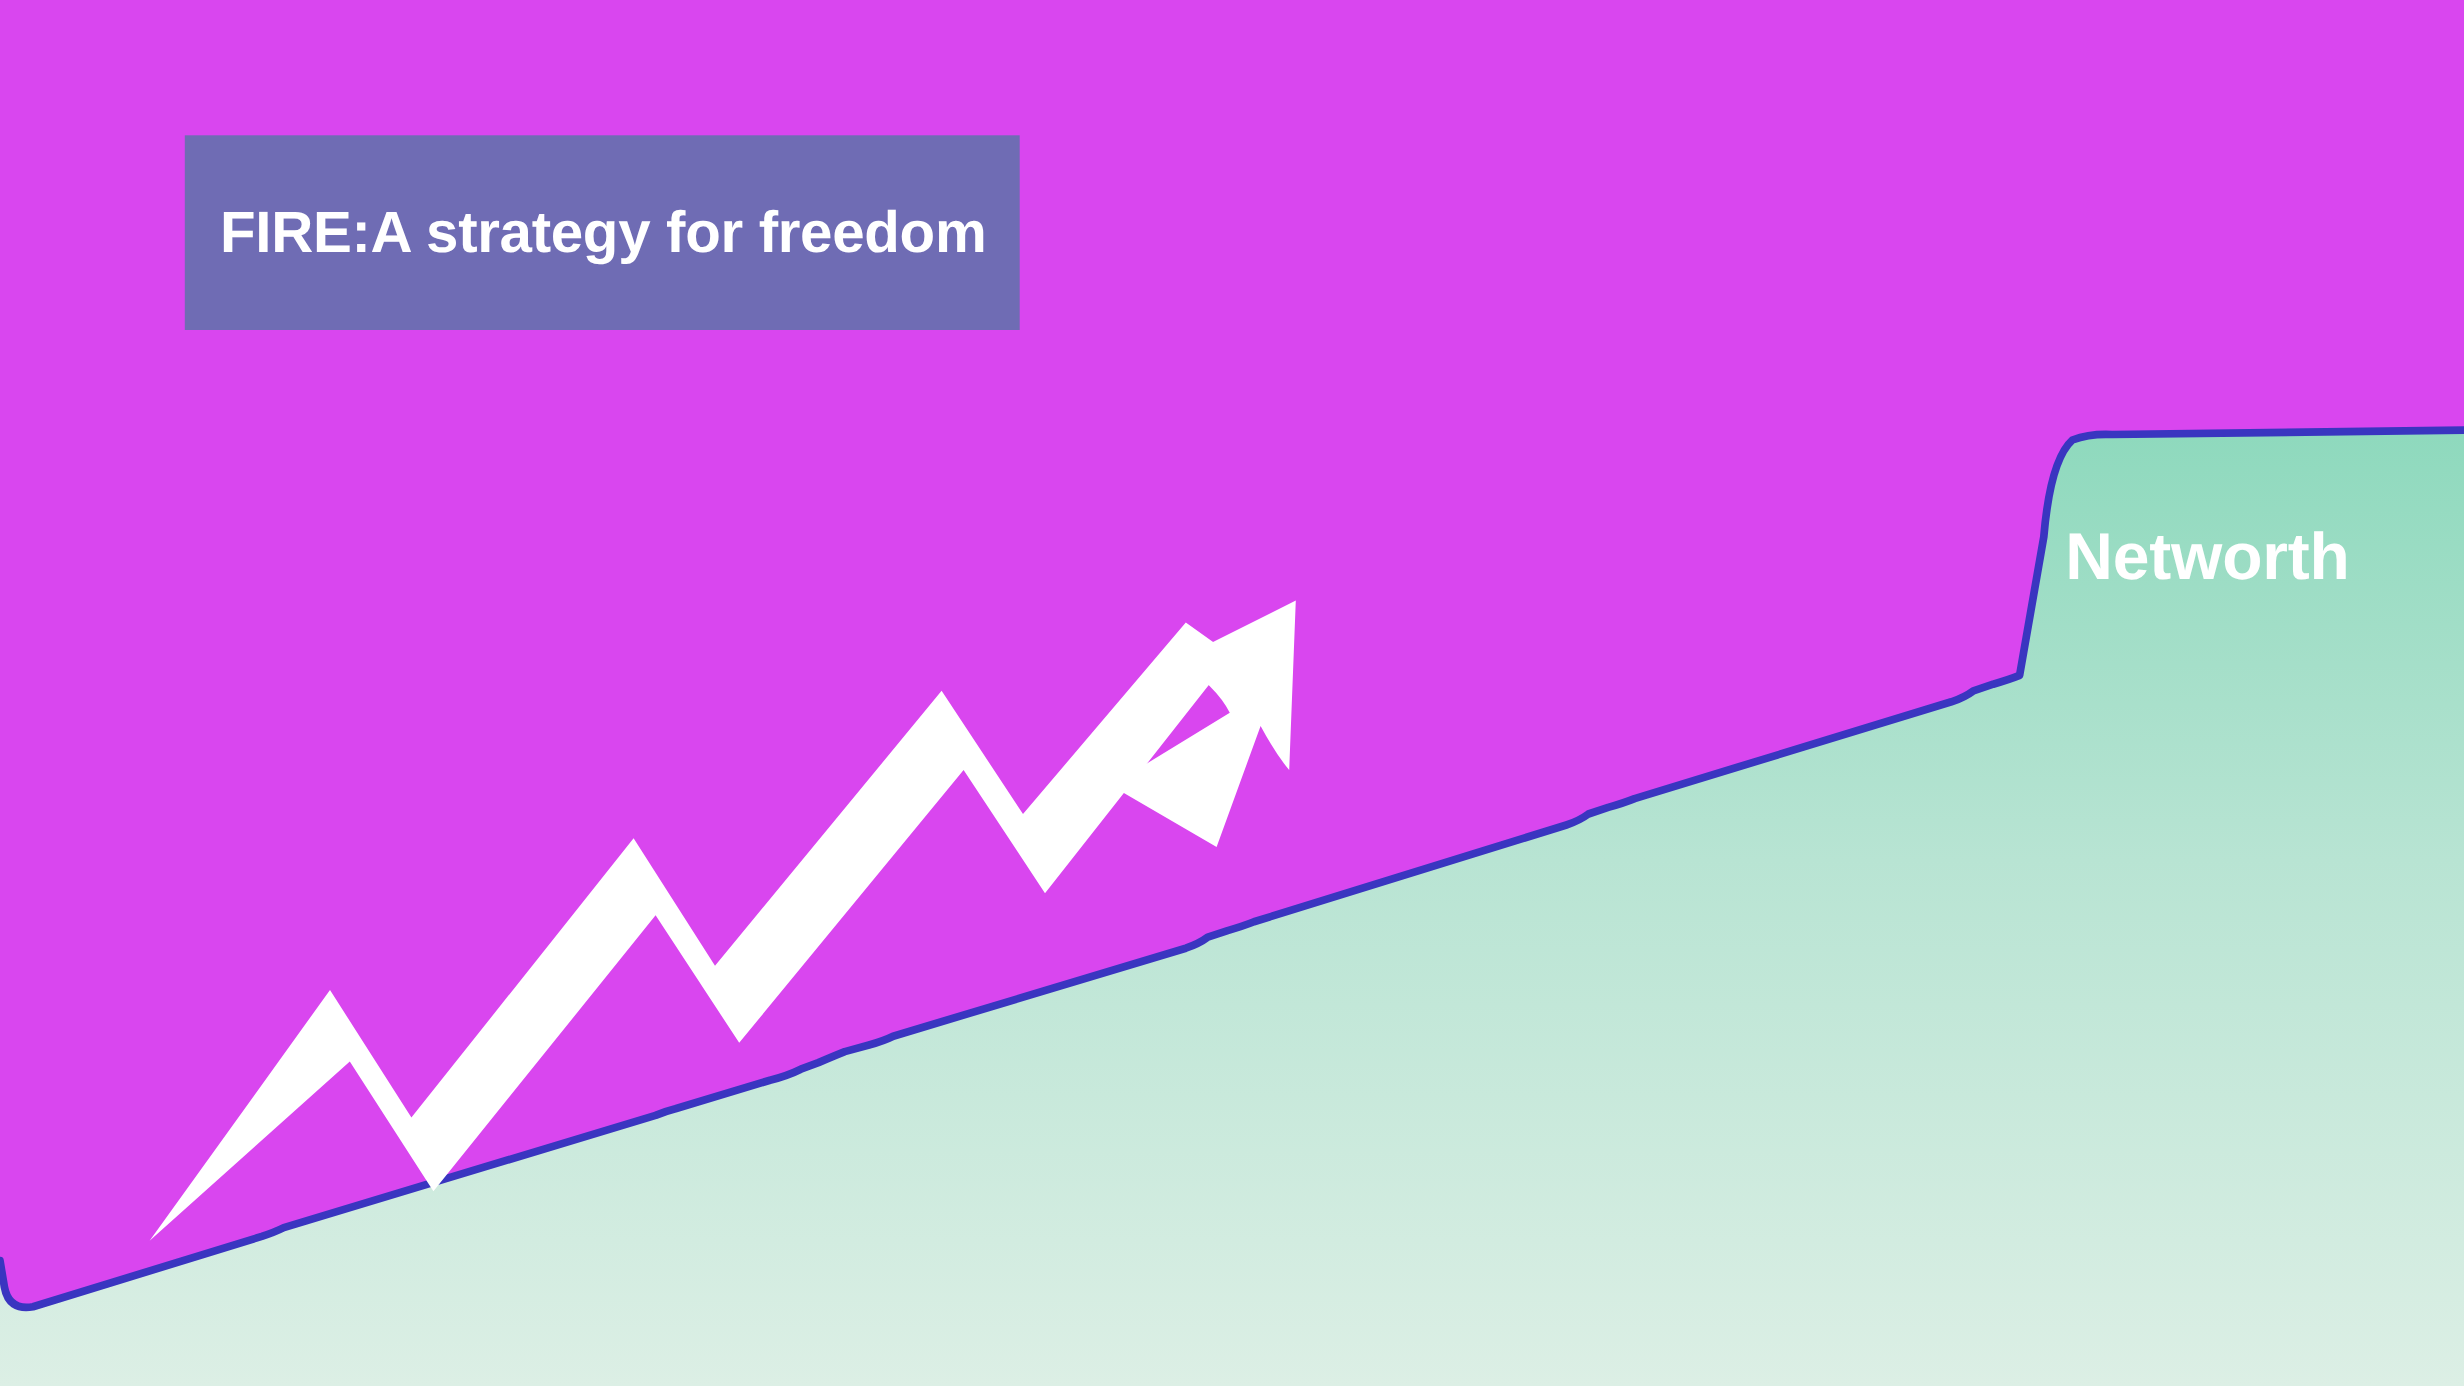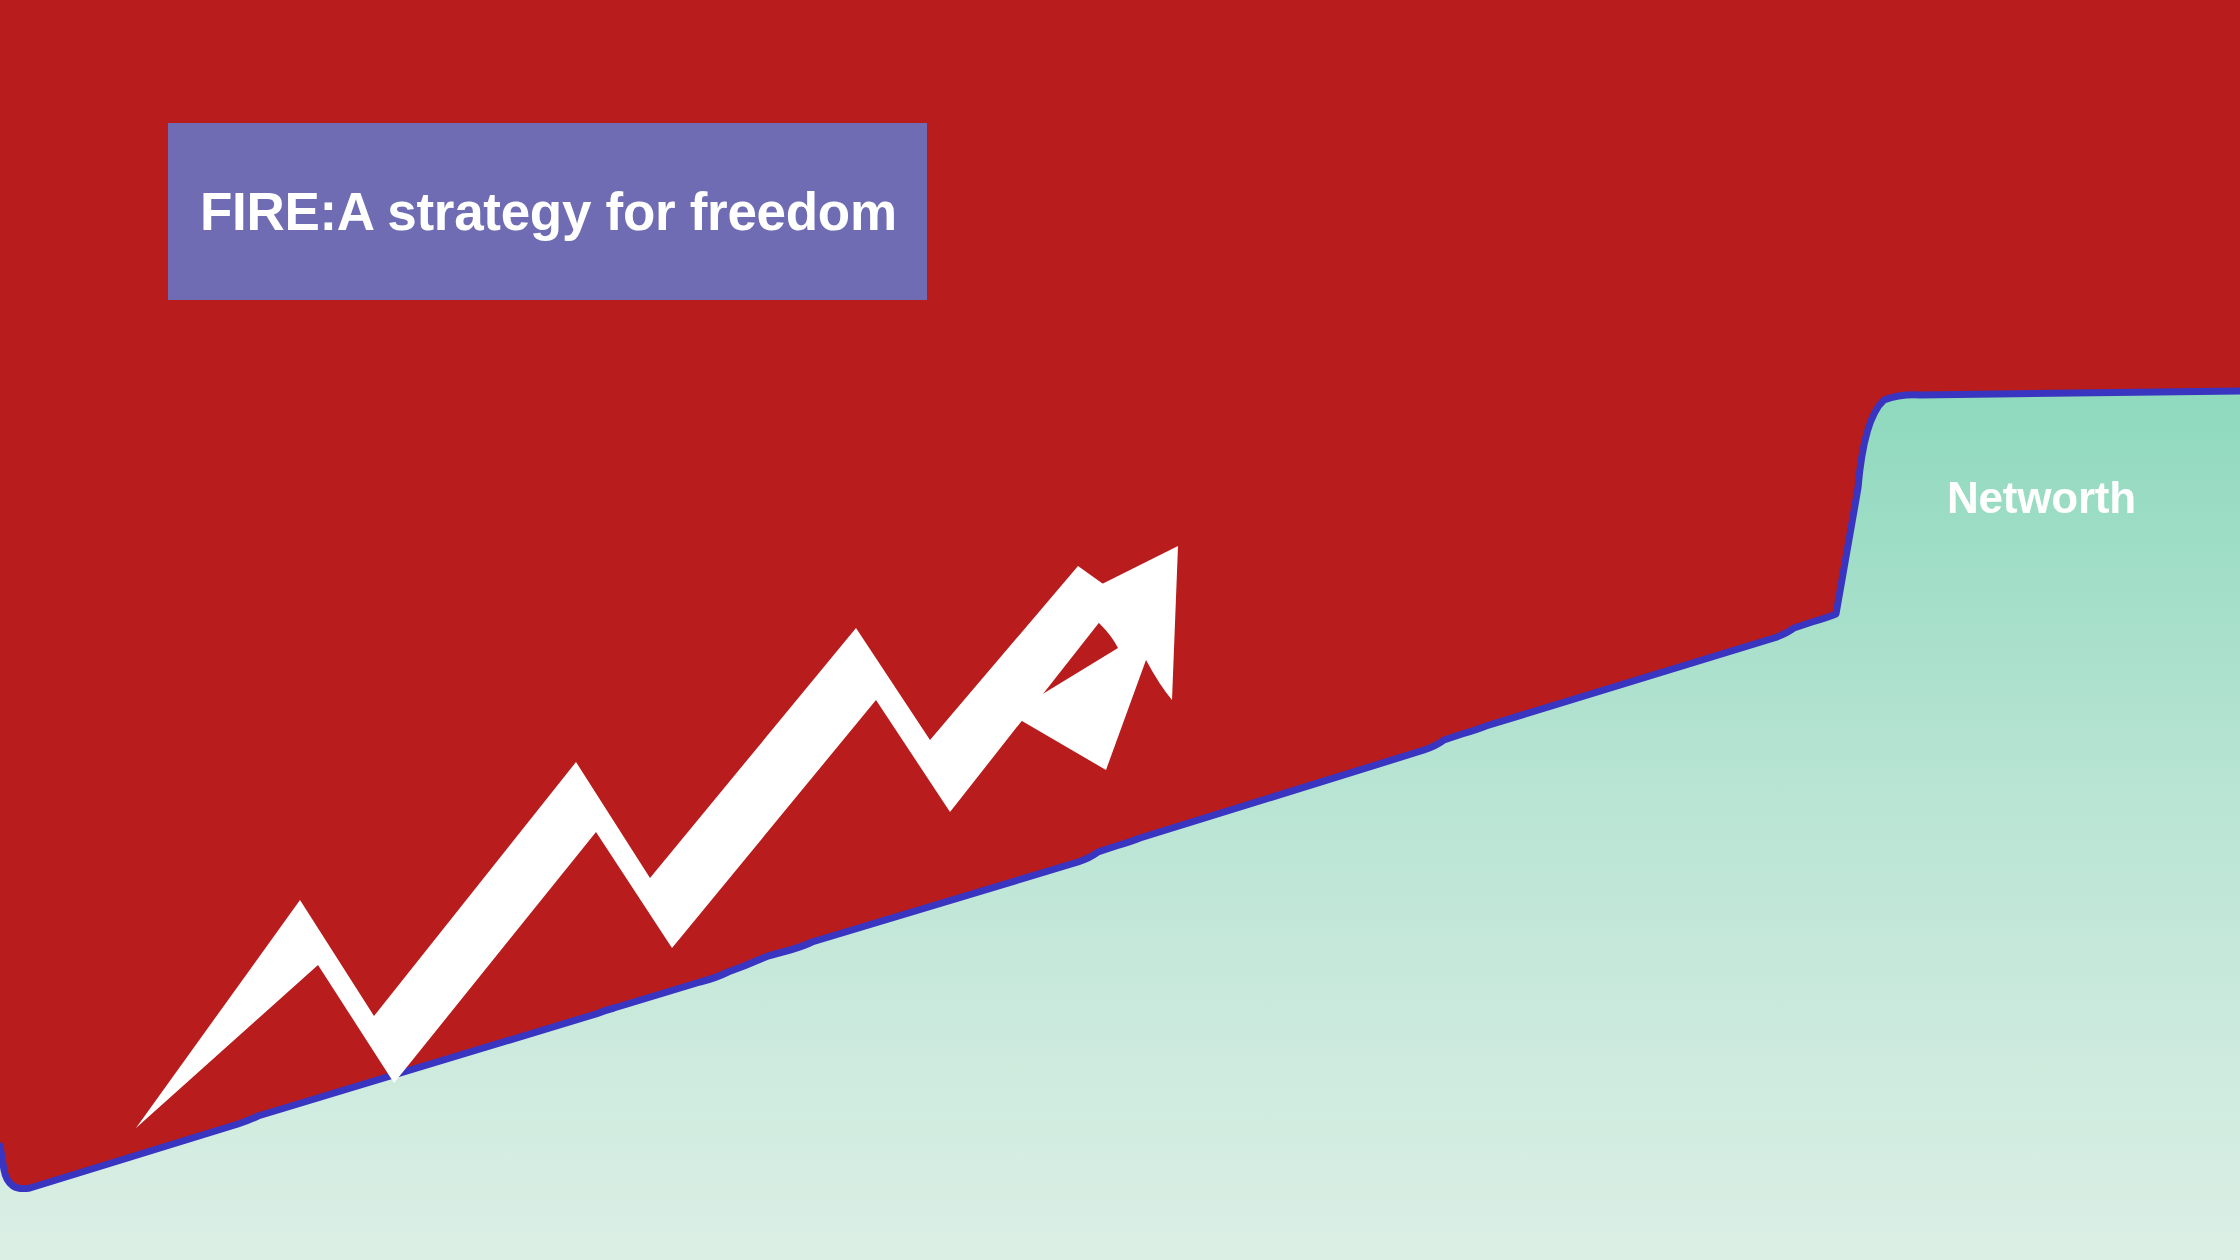--- a/index.html
+++ b/index.html
@@ -7,21 +7,21 @@
     padding: 0;
     background: #212121;
   }
   body {
     font-family: "Liberation Sans", sans-serif;
   }
   #stage {
     position: relative;
     width: 2240px;
     height: 1260px;
-    background: #b91c1c;
+    background: #d946ef;
     overflow: hidden;
   }
 
   
   #chart-layer {
     position: absolute;
     left: 0; top: 0;
     width: 2240px;
     height: 1260px;
   }
@@ -71,21 +71,21 @@
     padding: 0 60px 0 62px;
   }
 
   
   #networth-label {
     position: absolute;
     right: 104px;
     top: 476px;
     color: #ffffff;
     font-weight: bold;
-    font-size: 44px;
+    font-size: 60px;
     letter-spacing: -0.2px;
     line-height: 1;
     z-index: 4;
     white-space: nowrap;
   }
 </style>
 </head>
 <body>
 
 <div id="stage">

